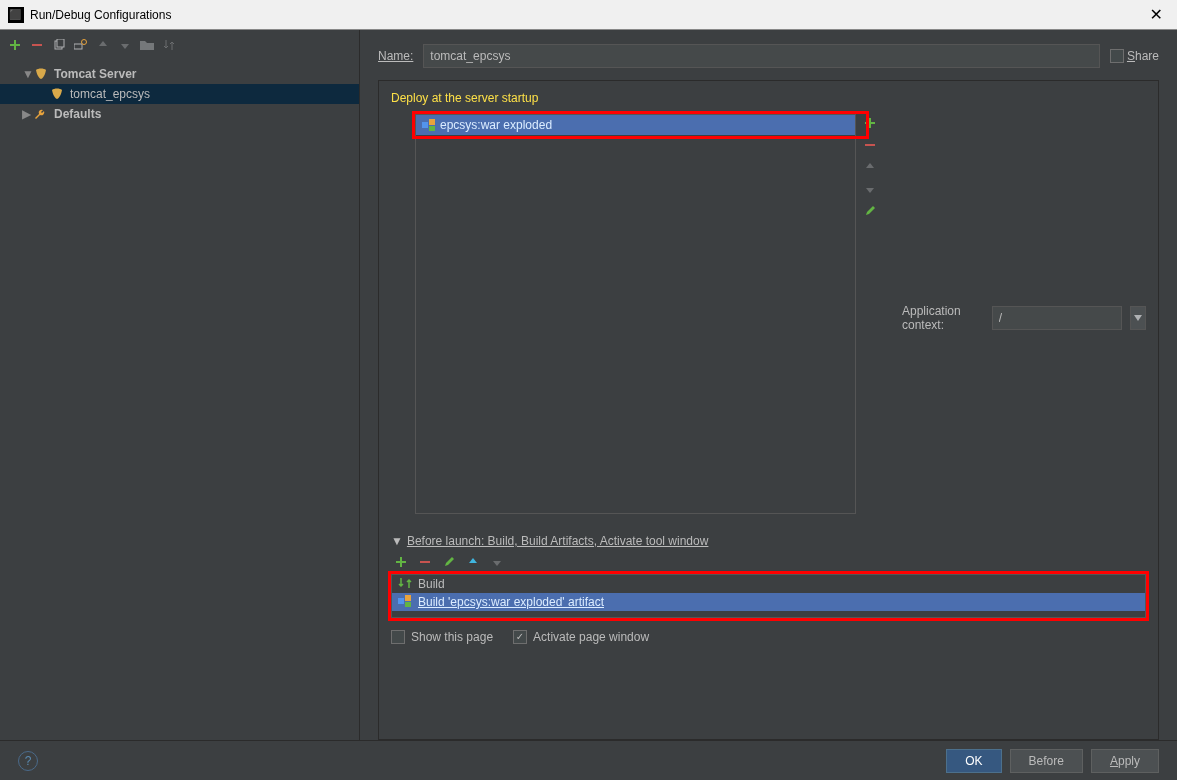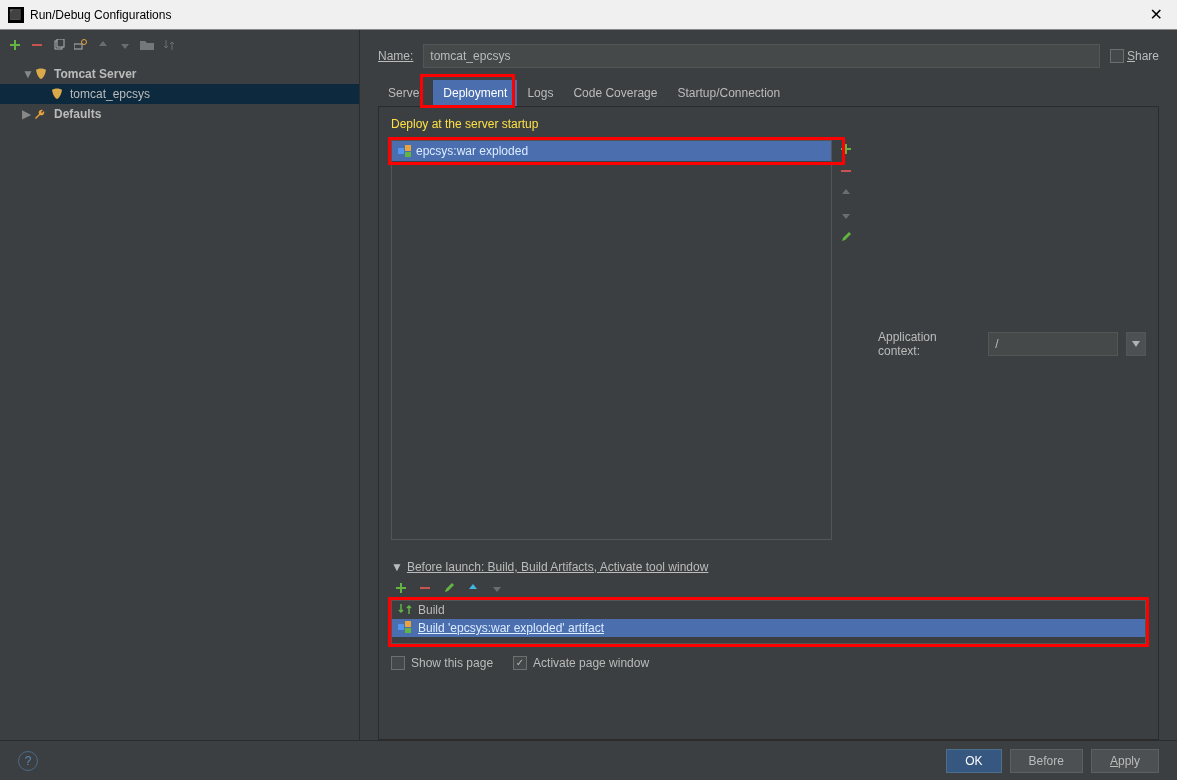--- a/index.html
+++ b/index.html
@@ -33,21 +33,21 @@
 .chkbox { width: 14px; height: 14px; border: 1px solid #6e6e6e; background: #43494a; }
 .chkbox.checked::after { content: "✓"; color: #bbb; font-size: 10px; display: block; text-align: center; line-height: 12px; }
 
 .tabs { display: flex; align-items: center; }
 .tab { padding: 6px 10px; cursor: pointer; color: #bbb; }
 .tab.active { background: #4b6eaf; color: #fff; }
 .redbox1 { position: absolute; border: 3px solid #ff0000; pointer-events: none; }
 
 .panel { border: 1px solid #2b2b2b; flex: 1; padding: 10px 12px; display: flex; flex-direction: column; min-height: 0; }
 .deploy-label { color: #fde047; margin-bottom: 9px; }
-.deploy-row { display: flex; gap: 6px; height: 400px; }
+.deploy-row { display: flex; gap: 6px; height: 400px; margin-left: 24px; }
 .deploy-list { flex: 0 0 441px; border: 1px solid #555; background: #3c3f41; position: relative; }
 .deploy-item { background: #4b6eaf; color: #dbecff; padding: 3px 6px; display: flex; align-items: center; gap: 4px; }
 .side-btns { display: flex; flex-direction: column; gap: 6px; padding-top: 1px; }
 .sbtn { width: 16px; height: 16px; display: flex; align-items: center; justify-content: center; cursor: pointer; }
 .context-row { display: flex; align-items: center; gap: 8px; padding-top: 8px; margin-left: 18px; }
 .ctx-input { background: #45494a; border: 1px solid #555; color: #bbb; padding: 3px 6px; width: 130px; height: 24px; }
 .ctx-dd { width: 20px; height: 24px; border: 1px solid #555; background: #4c5052; display: flex; align-items: center; justify-content: center; cursor: pointer; }
 
 .before-launch { margin-top: 20px; }
 .bl-header { display: flex; align-items: center; gap: 4px; cursor: pointer; }
@@ -155,30 +155,20 @@
   <div class="main">
     <div class="name-row">
       <label>Name:</label>
       <input class="name-input" value="tomcat_epcsys" style="">
       <div class="share-chk">
         <div class="chkbox"></div>
         <span><span style="text-decoration:underline">S</span>hare</span>
       </div>
     </div>
 
-    <div style="position:relative">
-      <div class="tabs">
-        <div class="tab">Server</div>
-        <div class="tab active">Deployment</div>
-        <div class="tab">Logs</div>
-        <div class="tab">Code Coverage</div>
-        <div class="tab">Startup/Connection</div>
-      </div>
-      <div class="redbox1" style="left:42px;top:-6px;width:95px;height:34px"></div>
-    </div>
 
     <div class="panel">
       <div class="deploy-label">Deploy at the server startup</div>
       <div class="deploy-row" style="position:relative">
         <div class="deploy-list">
           <div class="deploy-item">
             <svg width="14" height="12">
                 <rect x="0" y="3" width="6" height="6" fill="#5394ec"></rect>
                 <rect x="7" y="0" width="6" height="6" fill="#e8a33d"></rect>
                 <rect x="7" y="7" width="6" height="5" fill="#62b543"></rect>

